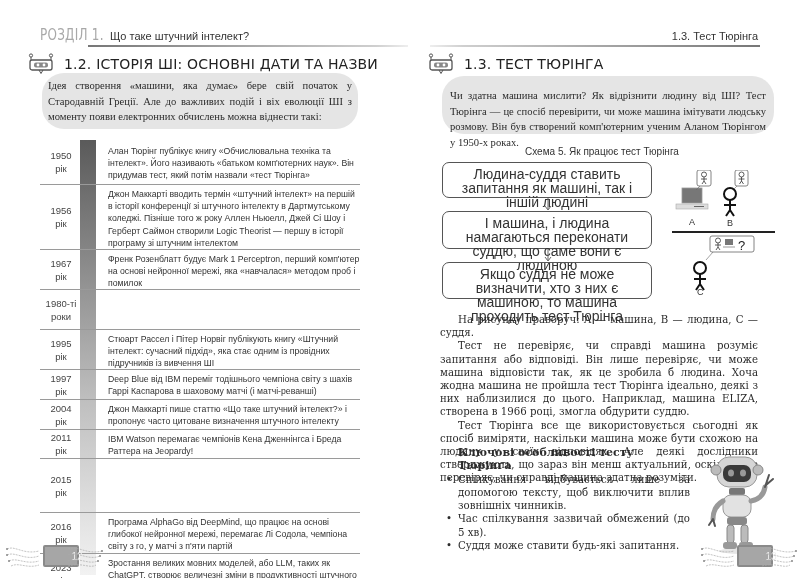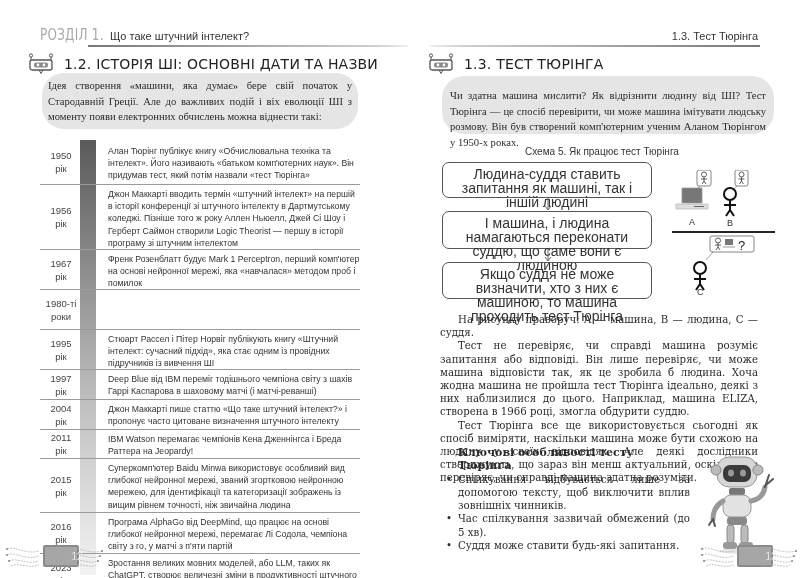--- a/index.html
+++ b/index.html
@@ -154,21 +154,20 @@
           <span>2011</span>
           <span>рік</span>
         </div>
       <div class="tl-text">IBM Watson перемагає чемпіонів Кена Дженнінгса і Бреда Раттера на Jeopardy!</div>
     </div>
     <div class="tl-row" style="height:54px">
       <div class="tl-year">
           <span>2015</span>
           <span>рік</span>
         </div>
-      <div class="tl-text">Суперкомп'ютер Baidu Minwa використовує особливий вид глибокої нейронної мережі, званий згортковою нейронною мережею, для ідентифікації та категоризації зображень із вищим рівнем точності, ніж звичайна людина</div>
     </div>
     <div class="tl-row" style="height:41px">
       <div class="tl-year">
           <span>2016</span>
           <span>рік</span>
         </div>
       <div class="tl-text">Програма AlphaGo від DeepMind, що працює на основі глибокої нейронної мережі, перемагає Лі Содола, чемпіона світу з го, у матчі з п'яти партій</div>
     </div>
     <div class="tl-row" style="height:40px">
       <div class="tl-year">

